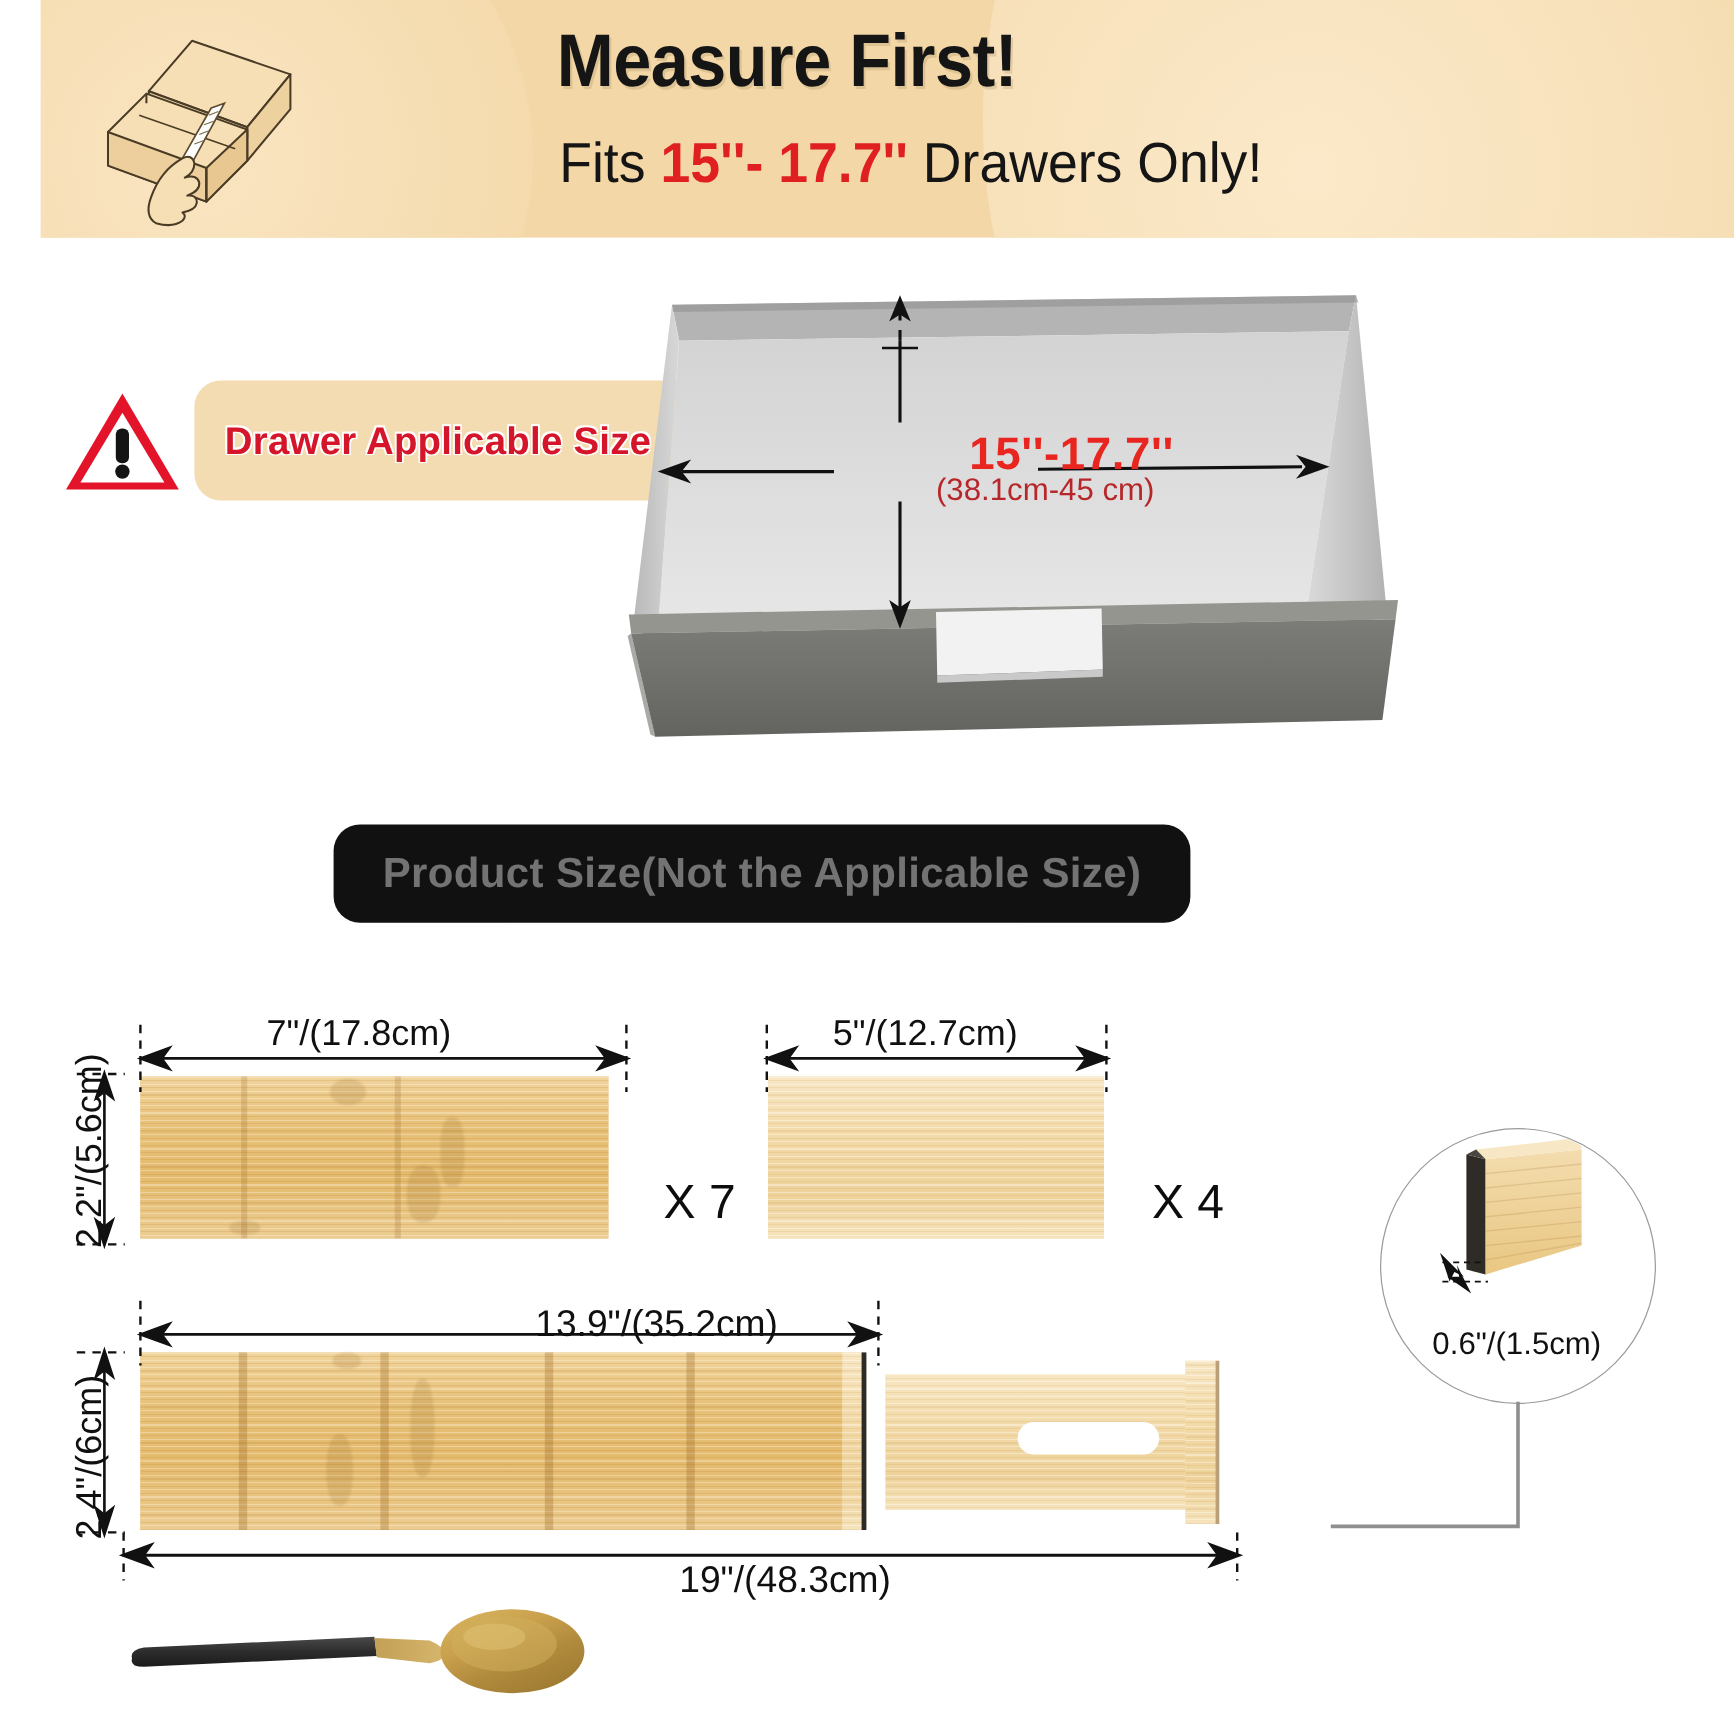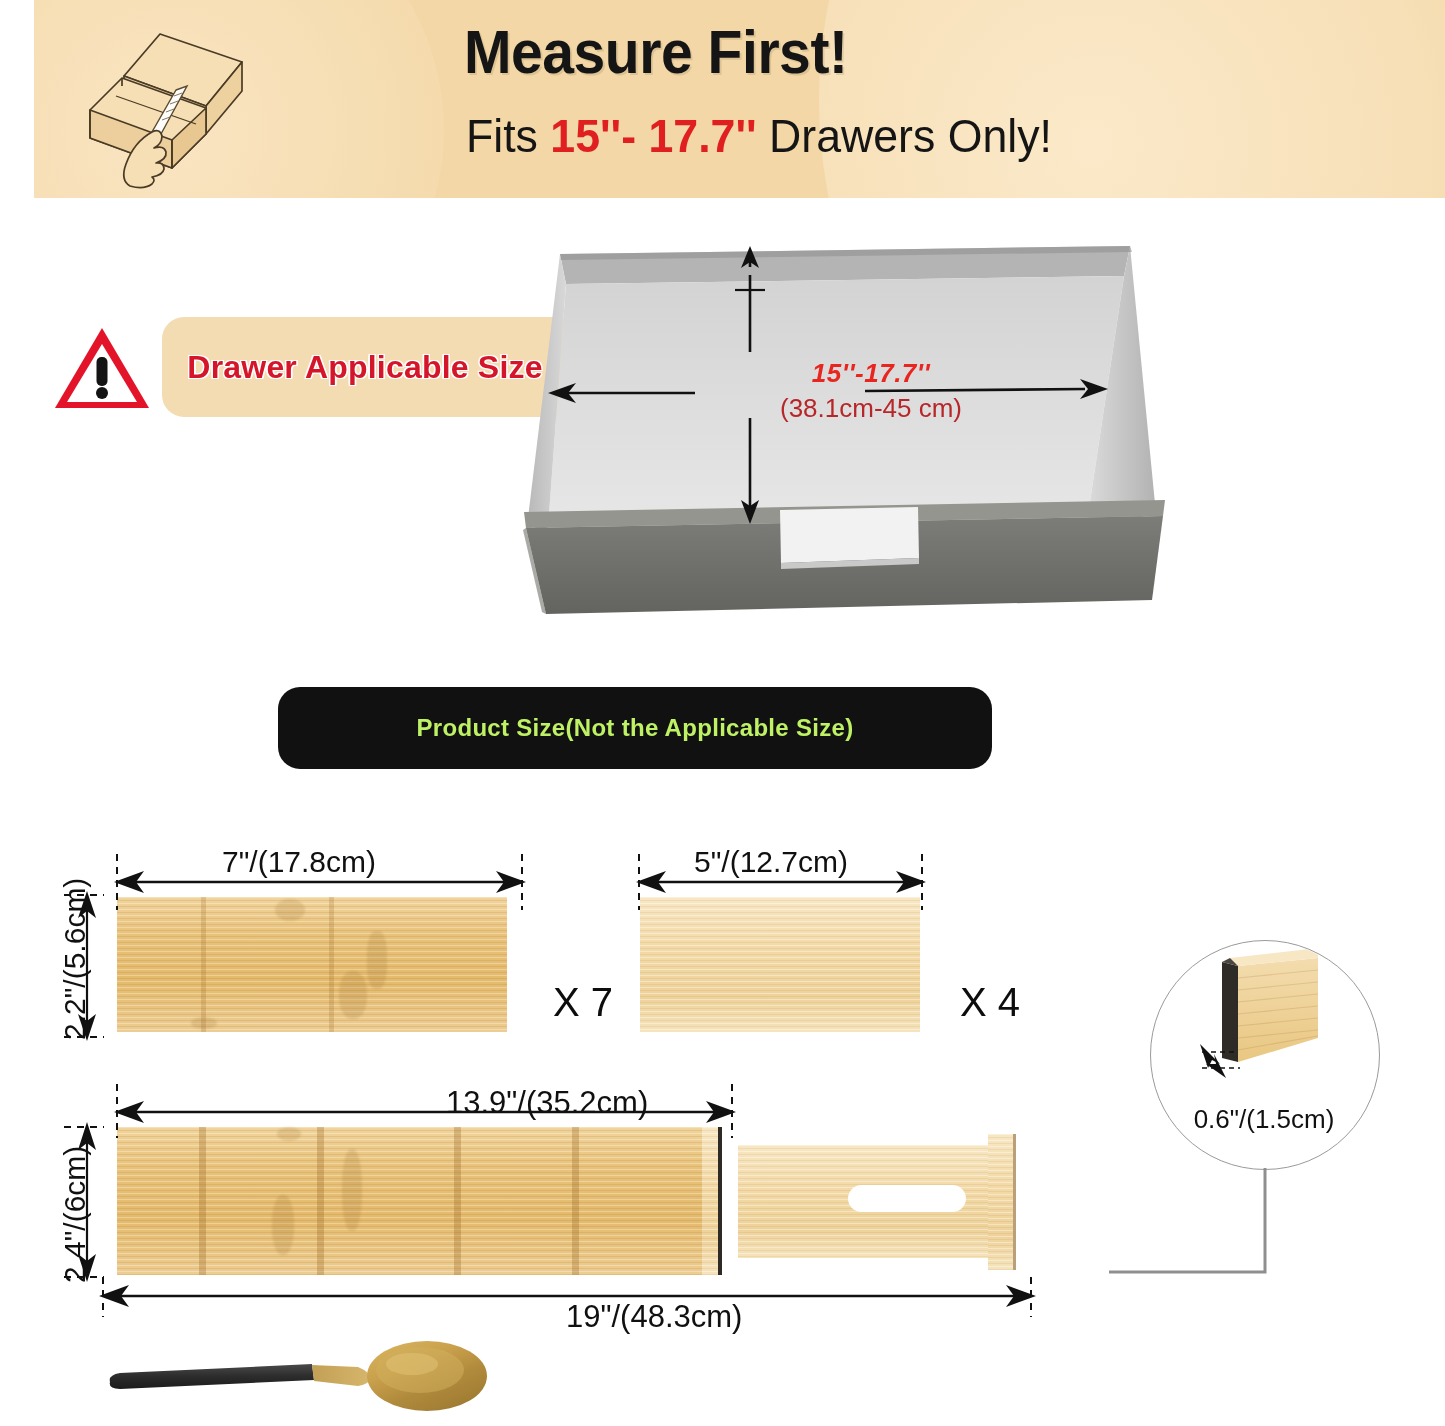--- a/index.html
+++ b/index.html
@@ -62,41 +62,41 @@
     color:#d4152a;font-size:32px;font-weight:bold;
     font-family:"Liberation Sans Narrow","Liberation Sans",sans-serif;
     letter-spacing:.2px;
     text-shadow: -1.4px -1.4px 0 #fff, 1.4px -1.4px 0 #fff, -1.4px 1.4px 0 #fff, 1.4px 1.4px 0 #fff;
     white-space:nowrap;
   }
 
   
   .drawer-fig{position:absolute;left:520px;top:228px;width:650px;height:400px;}
   .dim-big{
-    position:absolute;left:742px;top:358px;width:258px;
-    text-align:center;color:#e8251f;font-size:26px;font-weight:bold;
-    font-family:"Liberation Sans Narrow","Liberation Sans",sans-serif;
-    white-space:nowrap;letter-spacing:.5px;font-style:italic;
+    position:absolute;left:764px;top:358px;width:258px;
+    text-align:center;color:#e8251f;font-size:38px;font-weight:bold;
+    font-family:"Liberation Sans Narrow","Liberation Sans",sans-serif;
+    white-space:nowrap;letter-spacing:.5px;
   }
   .dim-sub{
     position:absolute;left:740px;top:393px;width:262px;
     text-align:center;color:#b7272a;font-size:26px;
     font-family:"Liberation Sans",sans-serif;
     white-space:nowrap;
   }
 
   
   .banner{
     position:absolute;left:278px;top:687px;width:714px;height:82px;
     background:#111111;border-radius:22px;
   }
   .banner-label{
     position:absolute;left:0;top:0;width:714px;height:82px;
     display:flex;align-items:center;justify-content:center;
-    color:#bef264;font-size:24px;font-weight:bold;
+    color:#737373;font-size:35px;font-weight:bold;
     font-family:"Liberation Sans Narrow","Liberation Sans",sans-serif;
     letter-spacing:.3px;white-space:nowrap;
   }
 
   
   .bamboo{
     background-color:#e9c47c;
     background-image:
       repeating-linear-gradient(to bottom,
         rgba(255,255,255,.30) 0px, rgba(255,255,255,.30) 1px,

